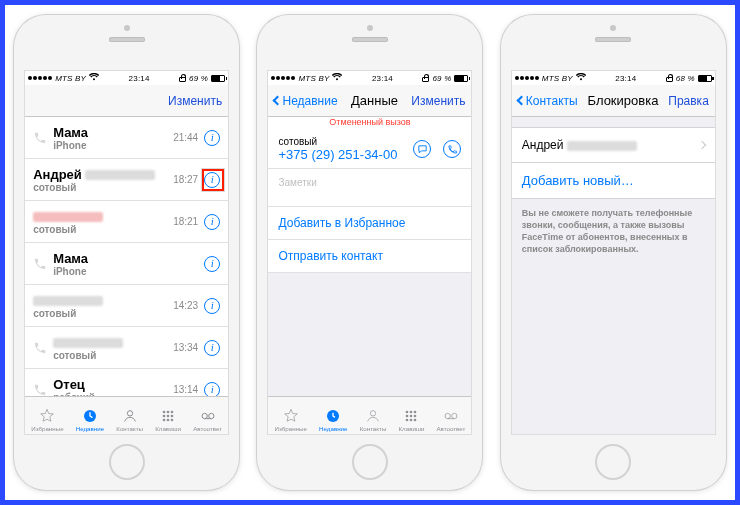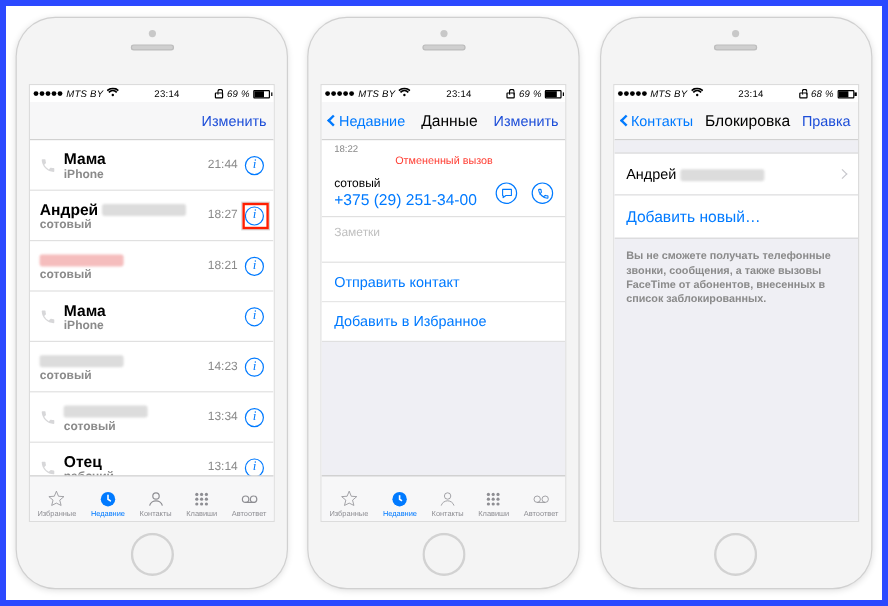--- a/index.html
+++ b/index.html
@@ -328,41 +328,40 @@
     <div class="nav">
       <div class="nav-back">
         <span class="chev-left"></span>
         <span>Недавние</span>
       </div>
       <div class="nav-title">Данные</div>
       <span class="nav-link">Изменить</span>
     </div>
 
     <div style="flex:1; display:flex; flex-direction:column; background:#fff;">
-      <div class="hdrline">18:22</div>
       <div class="redline">Отмененный вызов</div>
       <div class="det-row">
         <div class="det-label">сотовый</div>
         <div class="det-phone">+375 (29) 251-34-00</div>
         <div class="det-icons">
           <span class="icOutline">
             <svg width="11" height="11" viewBox="0 0 24 24">
                   <path d="M4 4h16v11H10l-5 4v-4H4z" fill="none" stroke="#007aff" stroke-width="2" stroke-linejoin="round"></path>
                 </svg>
           </span>
           <span class="icOutline">
             <svg width="11" height="11" viewBox="0 0 24 24">
                   <path fill="none" stroke="#007aff" stroke-width="2" d="M6.6 10.8a15 15 0 006.6 6.6l2.2-2.2a1 1 0 011-.25 11 11 0 003.6.6 1 1 0 011 1v2.5a1 1 0 01-1 1A17 17 0 014 5a1 1 0 011-1h2.5a1 1 0 011 1 11 11 0 00.6 3.6 1 1 0 01-.25 1l-2.25 2.2z"></path>
                 </svg>
           </span>
         </div>
       </div>
       <div class="notes">Заметки</div>
+      <div class="action">Добавить в Избранное</div>
       <div class="action">Отправить контакт</div>
-      <div class="action">Добавить в Избранное</div>
       <div class="gap-grey"></div>
       <div class="gap-grey" style="flex:1"></div>
     </div>
 
     <div class="tabbar">
       <div class="tab">
             <svg viewBox="0 0 24 24">
               <path fill="none" stroke="currentColor" d="M12 2l2.6 6.3 6.8.5-5.2 4.4 1.7 6.6L12 16.9 6.1 19.8l1.7-6.6L2.6 8.8l6.8-.5L12 2z"></path>
             </svg>
             <span>Избранные</span>

